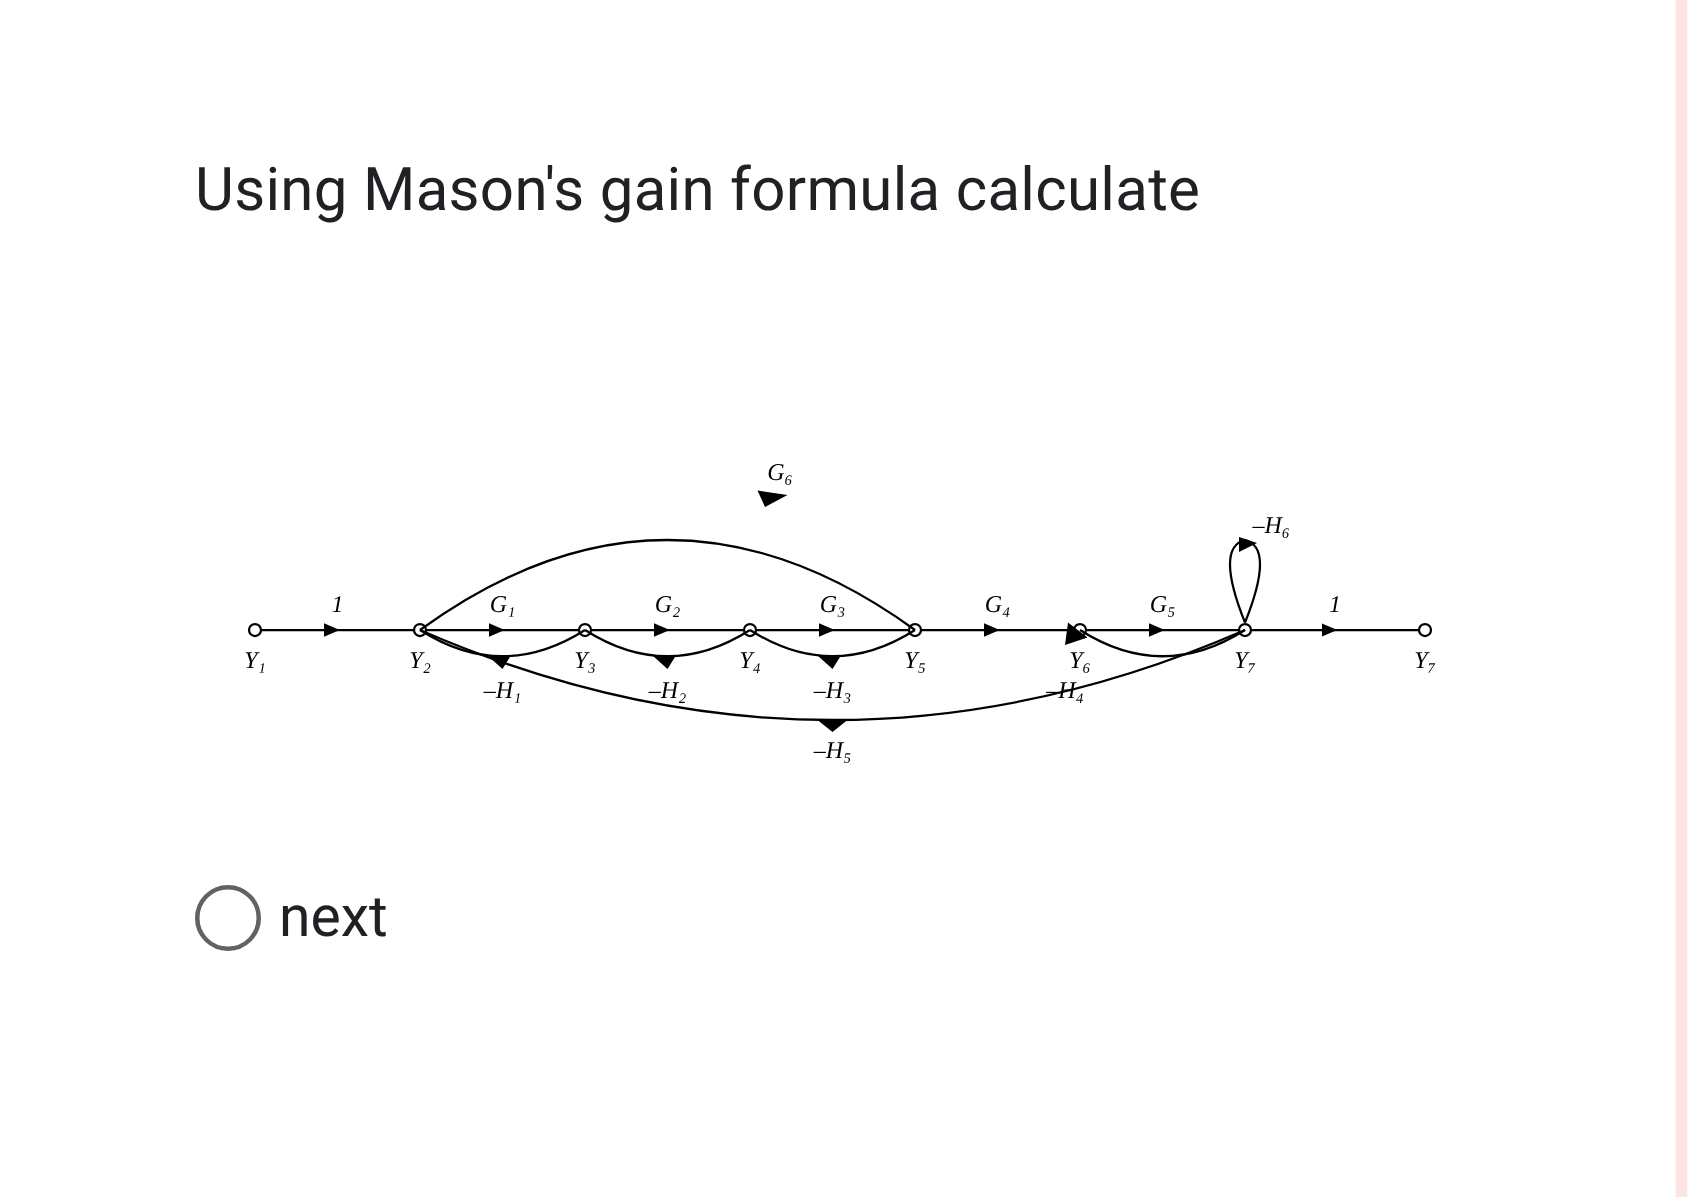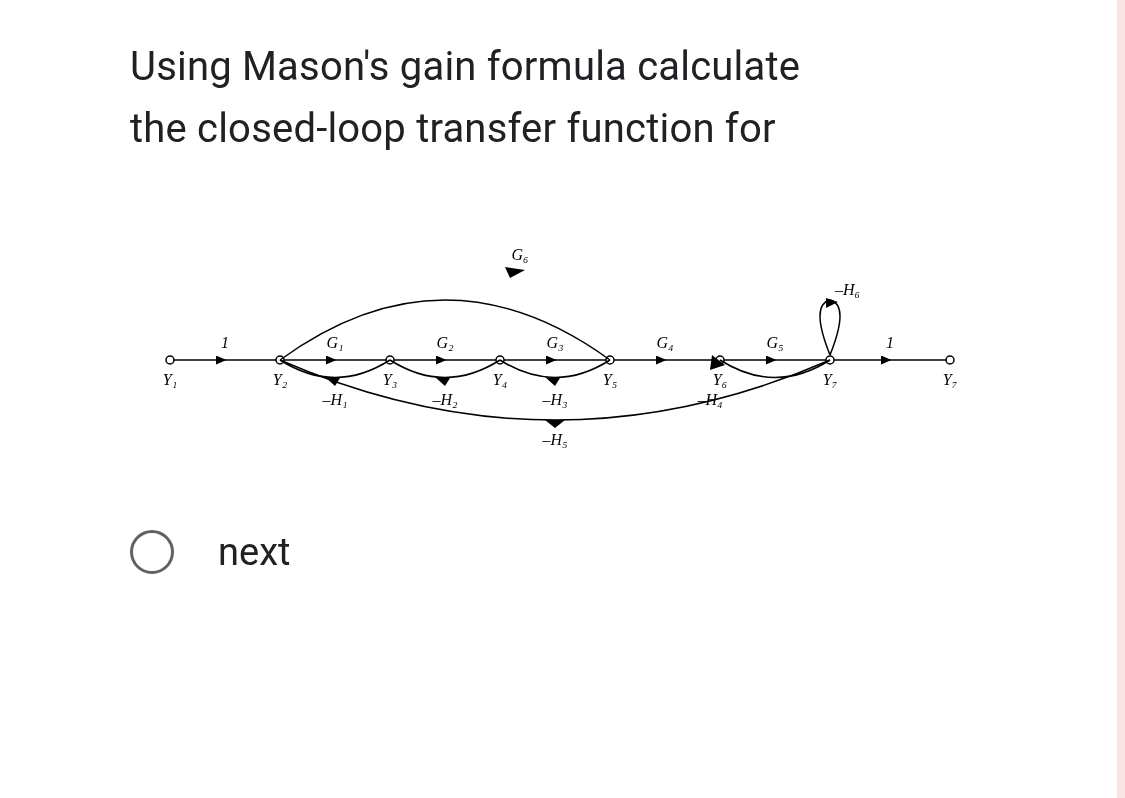--- a/index.html
+++ b/index.html
@@ -17,21 +17,21 @@
     }
     .border-accent {
       position: absolute;
       right: 0;
       top: 0;
       width: 8px;
       height: 100%;
       background: #fde4e4;
     }
     .content {
-      padding: 36px 60px 40px 130px;
+      padding: 96px 60px 40px 130px;
     }
     .question-text {
       font-size: 40px;
       line-height: 1.55;
       color: #202124;
       font-weight: 400;
       letter-spacing: 0.2px;
     }
     .diagram-container {
       margin-top: 60px;
@@ -40,21 +40,21 @@
       height: 260px;
     }
     .diagram-svg {
       width: 100%;
       height: 100%;
     }
     .option-row {
       margin-top: 50px;
       display: flex;
       align-items: center;
-      gap: 44px;
+      gap: 12px;
     }
     .radio-circle {
       width: 44px;
       height: 44px;
       border: 3px solid #5f6368;
       border-radius: 50%;
       flex-shrink: 0;
     }
     .option-label {
       font-size: 38px;
@@ -71,21 +71,21 @@
       font-style: italic;
       font-size: 16px;
     }
   </style>
 </head>
 <body>
 
 <div class="content">
   <div class="question-text">
     <span>Using Mason's gain formula calculate</span><br>
-    <span>the closed-loop transfer function for</span><br>
+    <br>
   </div>
 
   <div class="diagram-container">
     <svg class="diagram-svg" viewBox="0 0 880 260">
       <defs>
         <marker id="arrowhead" markerWidth="8" markerHeight="8" refX="6" refY="3" orient="auto">
           <polygon points="0 0, 7 3, 0 6" fill="#000"></polygon>
         </marker>
         <marker id="arrowhead-rev" markerWidth="8" markerHeight="8" refX="1" refY="3" orient="auto">
           <polygon points="7 0, 0 3, 7 6" fill="#000"></polygon>

